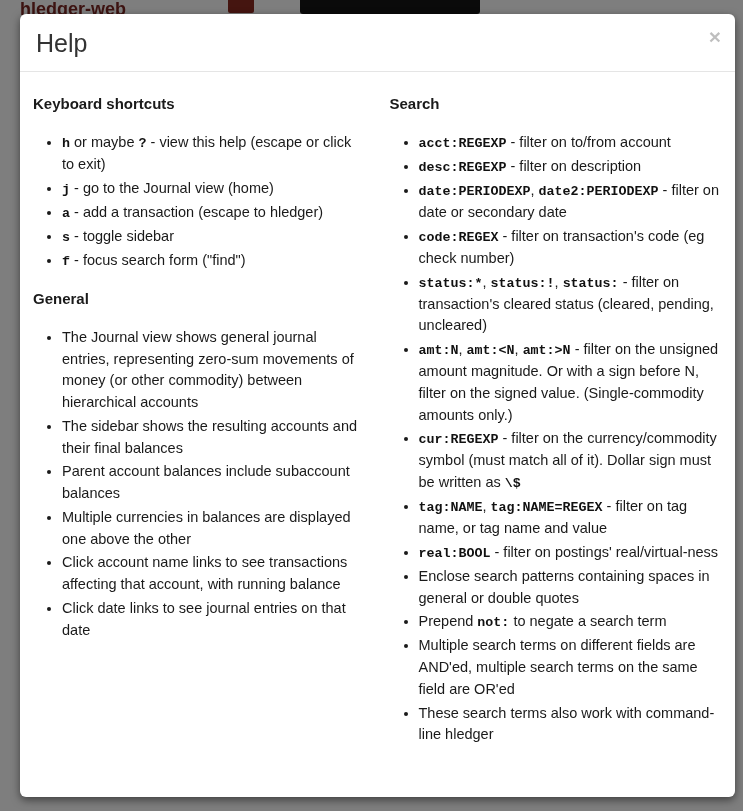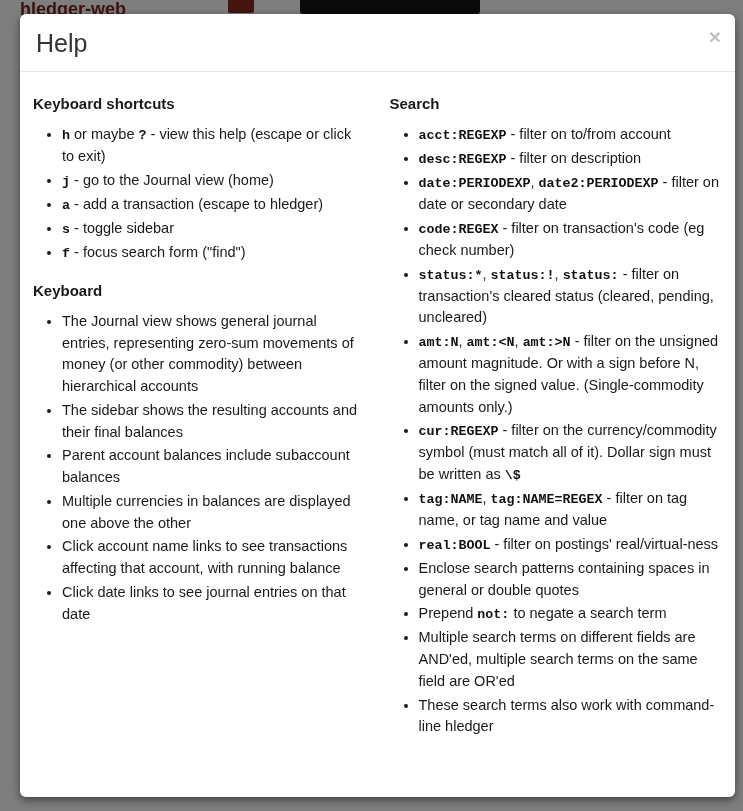--- a/index.html
+++ b/index.html
@@ -52,21 +52,21 @@
   }
   .modal-body { padding: 8px 1px 20px; }
   .row { display: flex; }
   .col { width: 50%; padding: 0 12px; }
 
   .section-heading {
     font-size: 15px; font-weight: bold; color: #1a1a1a;
     margin: 15px 0 10px;
   }
   ul.help-list {
-    margin: 12px 0 18px; padding-left: 29px;
+    margin: 20px 0 18px; padding-left: 29px;
     font-size: 14.5px; line-height: 1.5; color: #1a1a1a;
   }
   ul.help-list li { margin: 0 0 2px; }
   .code {
     font-family: "Liberation Mono", "DejaVu Sans Mono", monospace;
     font-weight: bold; font-size: 92%; color: #111;
   }
 </style>
 </head>
 <body>
@@ -88,21 +88,21 @@
     <div class="row">
       <div class="col">
         <h4 class="section-heading">Keyboard shortcuts</h4>
         <ul class="help-list">
             <li><span class="code">h</span><span> or maybe </span><span class="code">?</span><span> - view this help (escape or click to exit)</span></li>
             <li><span class="code">j</span><span> - go to the Journal view (home)</span></li>
             <li><span class="code">a</span><span> - add a transaction (escape to hledger)</span></li>
             <li><span class="code">s</span><span> - toggle sidebar</span></li>
             <li><span class="code">f</span><span> - focus search form ("find")</span></li>
           </ul>
-        <h4 class="section-heading">Keyboard</h4>
+        <h4 class="section-heading">General</h4>
         <ul class="help-list">
             <li><span>The Journal view shows general journal entries, representing zero-sum movements of money (or other commodity) between hierarchical accounts</span></li>
             <li><span>The sidebar shows the resulting accounts and their final balances</span></li>
             <li><span>Parent account balances include subaccount balances</span></li>
             <li><span>Multiple currencies in balances are displayed one above the other</span></li>
             <li><span>Click account name links to see transactions affecting that account, with running balance</span></li>
             <li><span>Click date links to see journal entries on that date</span></li>
           </ul>
       </div>
       <div class="col">

